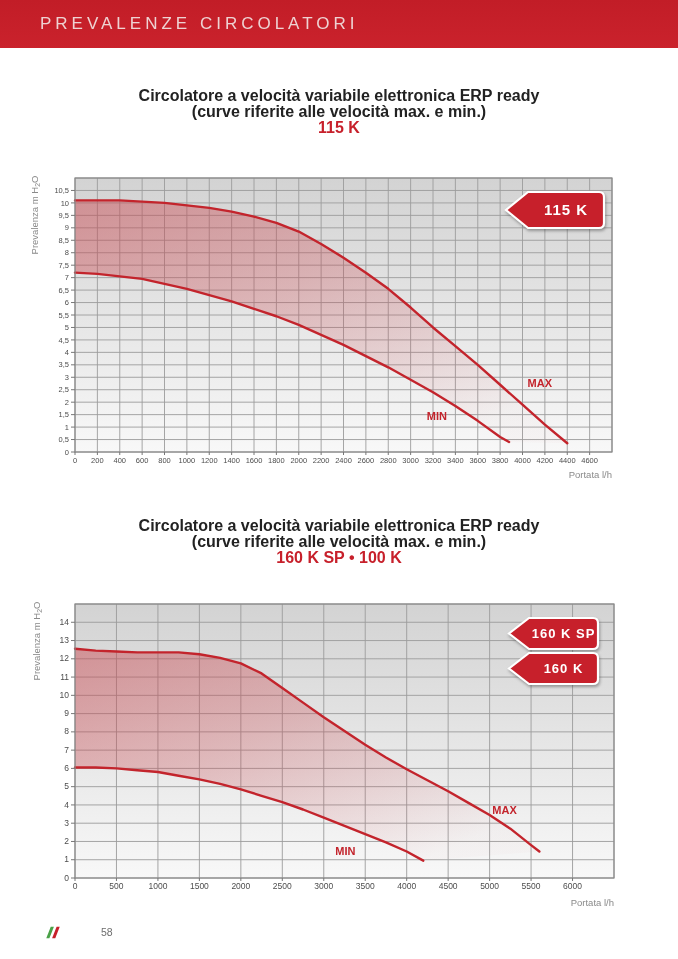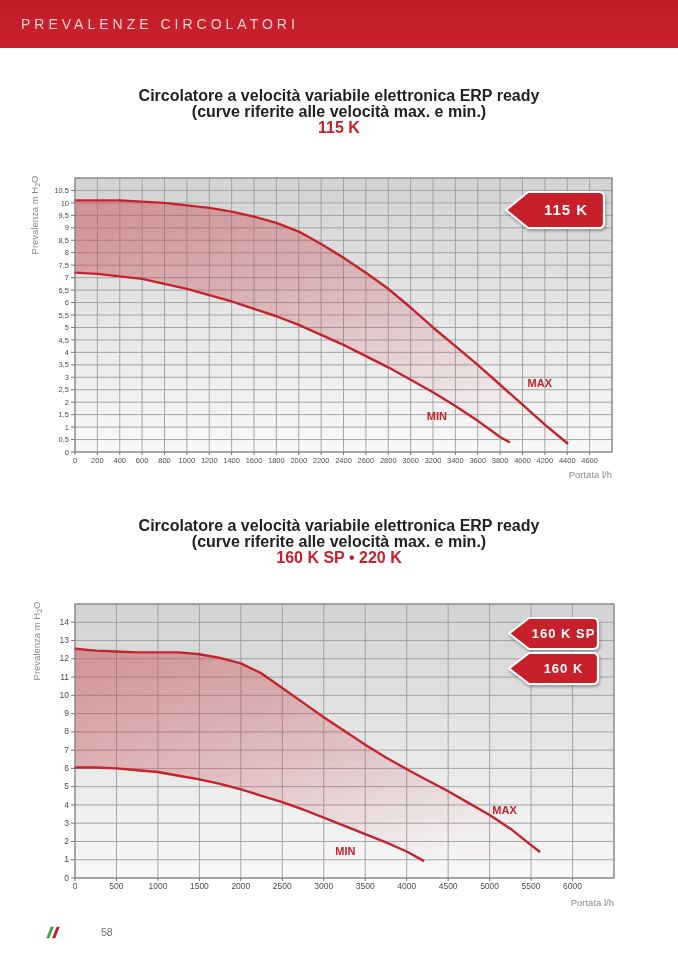--- a/index.html
+++ b/index.html
@@ -6,21 +6,21 @@
   body{
     width:678px;height:959px;position:relative;background:#ffffff;
     font-family:"Liberation Sans", sans-serif;overflow:hidden;
   }
   .header-bar{
     position:absolute;left:0;top:0;width:678px;height:48px;
     background:linear-gradient(#c21d27,#ca222c);
     display:flex;align-items:center;
   }
   .header-title{
-    margin-left:21px;color:#eed2d2;font-size:14px;letter-spacing:4px;
+    margin-left:40px;color:#eed2d2;font-size:17px;letter-spacing:4px;
     font-weight:400;
   }
   .chart-title{
     position:absolute;left:0;width:678px;text-align:center;
     font-size:16px;font-weight:bold;color:#222;line-height:16px;
   }
   .chart-title .model{color:#c7202b;}
   .title-1{top:88px;}
   .title-2{top:518px;}
   .chart-mount{position:absolute;}
@@ -211,21 +211,21 @@
       <text x="436.915625" y="260.11636363636364" text-anchor="middle" font-size="11" font-weight="bold" fill="#c3242c">MIN</text>
       <g style="filter: drop-shadow(rgba(60, 60, 60, 0.45) 1.5px 2px 1.5px);">
         <path d="M 528 32 H 599 Q 604 32 604 37 V 63 Q 604 68 599 68 H 528 L 506 50 Z" fill="#c7202b" stroke="#ffffff" stroke-width="2.2"></path>
         <text x="566" y="55.4" text-anchor="middle" font-size="15" font-weight="bold" letter-spacing="1" fill="#ffffff">115 K</text>
       </g>
     </svg></div>
 
 <div class="chart-title title-2">
   <div>Circolatore a velocità variabile elettronica ERP ready</div>
   <div>(curve riferite alle velocità max. e min.)</div>
-  <div class="model">160 K SP • 220 K</div>
+  <div class="model">160 K SP • 100 K</div>
 </div>
 
 <div class="chart-mount" style="left: 0px; top: 590px;"><svg width="678" height="335" viewBox="0 0 678 335">
       <defs>
         <linearGradient id="bg1" x1="0" y1="0" x2="0" y2="1">
           <stop offset="0" stop-color="#d3d3d3"></stop>
           <stop offset="1" stop-color="#f8f8f8"></stop>
         </linearGradient>
         <linearGradient id="band1" x1="0" y1="0" x2="0.85" y2="0.9">
           <stop offset="0" stop-color="#c9464e" stop-opacity="0.48"></stop>

